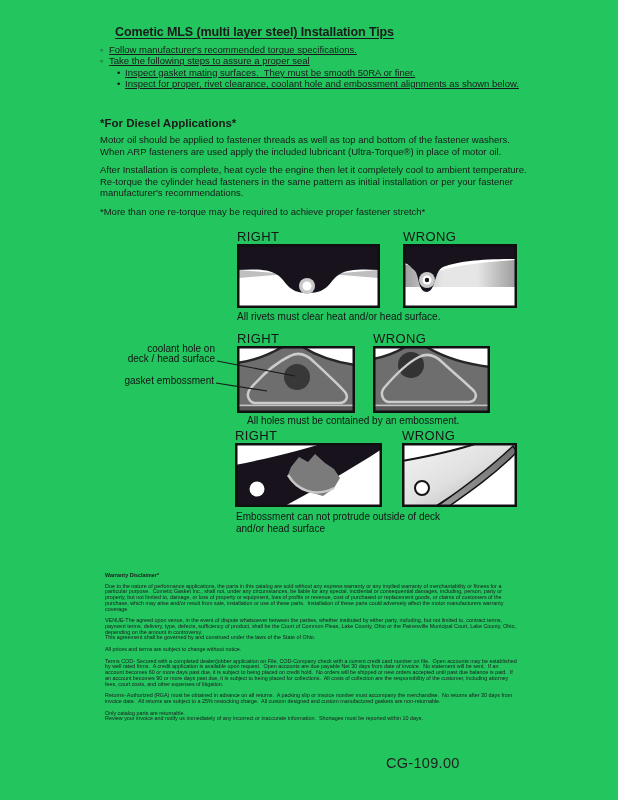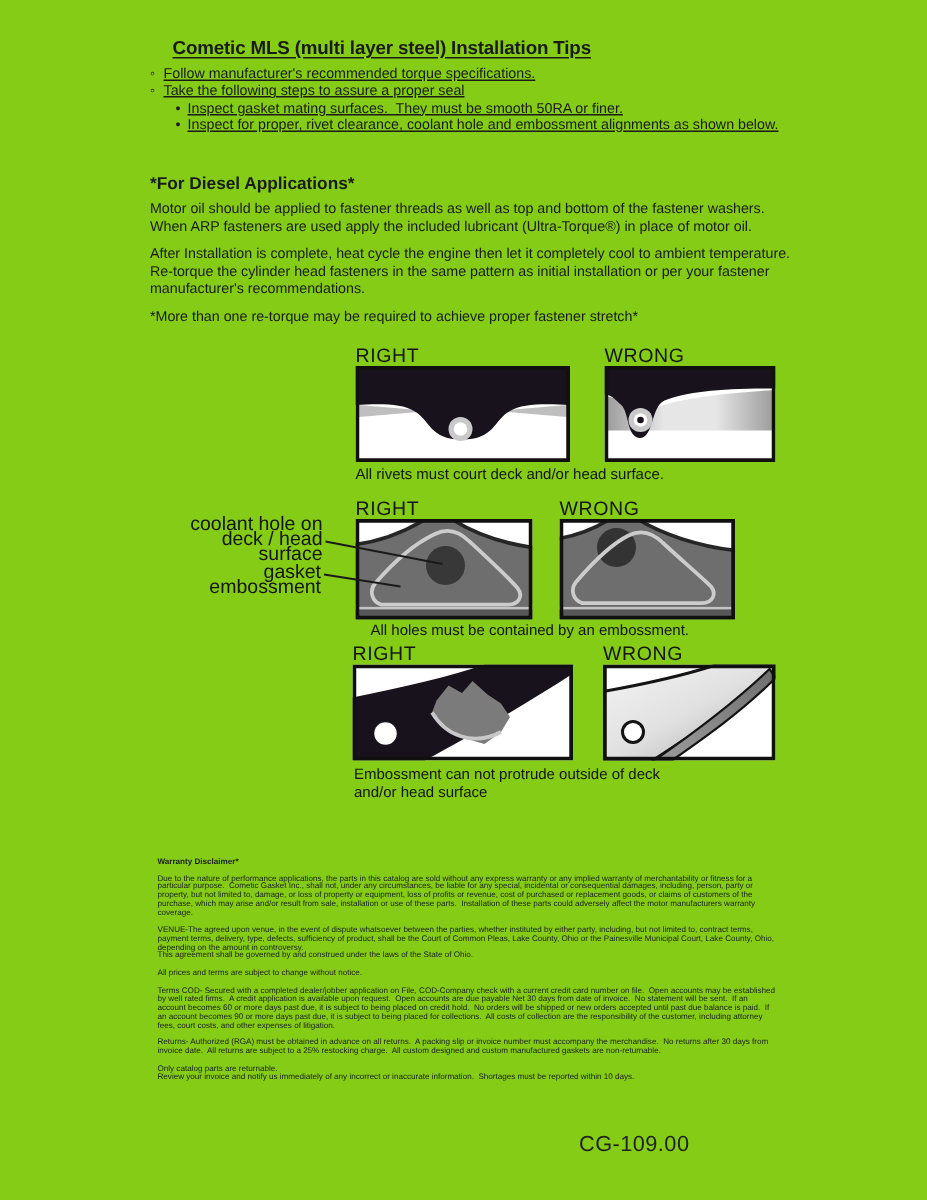--- a/index.html
+++ b/index.html
@@ -1,17 +1,17 @@
 <!DOCTYPE html>
 <html><head>
 <meta charset="utf-8">
 <style>
   html,body{margin:0;padding:0;background:#ffffff;}
   .page{
-    position:relative;width:618px;height:800px;background:#84cc16;
+    position:relative;width:618px;height:800px;background:#22c55e;
     font-family:"Liberation Sans","DejaVu Sans",sans-serif;color:#1a1a1a;overflow:hidden;
   }
   .abs{position:absolute;}
   
   .title{left:115px;top:25px;font-size:12.5px;font-weight:bold;letter-spacing:-0.1px;
          text-decoration:underline;text-underline-offset:2px;white-space:nowrap;}
   .bullets{left:100px;top:44px;width:430px;font-size:9.5px;line-height:11.3px;text-decoration:underline;}
   .b-row{white-space:pre-wrap;}
   .marker{display:inline-block;width:9px;}
   .sub{padding-left:17px;}
@@ -19,21 +19,21 @@
   
   .diesel-head{left:100px;top:117px;font-size:11.5px;font-weight:bold;}
   .para{left:100px;width:432px;font-size:9.5px;line-height:11.6px;white-space:pre-wrap;}
   .p1{top:134px;}
   .p2{top:164px;}
   .pnote{top:206px;}
   
   .fig-label{font-size:13px;letter-spacing:0.4px;color:#161616;text-align:left;}
   .fig-caption{font-size:10px;color:#141414;white-space:nowrap;}
   .fig-box svg{display:block;}
-  .annot{font-size:13px;line-height:10.2px;text-align:right;color:#141414;}
+  .annot{font-size:10px;line-height:10.2px;text-align:right;color:#141414;}
   .overlay{position:absolute;left:0;top:0;pointer-events:none;}
   
   .legal{left:105px;top:573px;width:412px;font-size:5.4px;line-height:5.7px;color:#1c1c1c;}
   .legal p{margin:0 0 6px 0;white-space:pre-wrap;}
   .legal .tight{margin-bottom:0;}
   .legal .head{font-weight:bold;margin-bottom:5px;}
   
   .pagenum{left:386px;top:755px;font-size:14.5px;letter-spacing:0.3px;color:#222;}
 </style>
 </head>
@@ -83,21 +83,21 @@
       <rect width="114" height="64" fill="#ffffff"></rect>
       <path d="M0,20 C12,22 18,27 24,33 C34,25 62,19 114,16 L114,43 L0,43 Z" fill="url(#g1w)"></path>
       <path d="M0,0 H114 V15 C78,15 56,17 40,23 C31,27 33,47 24,48 C14,48 17,29 10,25 C7,22 4,19 0,19 Z" fill="#18121c"></path>
       <circle cx="24" cy="36" r="8" fill="#c9c9c9"></circle>
       <circle cx="24" cy="36" r="4.5" fill="#ffffff"></circle>
       <circle cx="24" cy="36" r="2.2" fill="#18121c"></circle>
       <rect x="1.25" y="1.25" width="111.5" height="61.5" fill="none" stroke="#101010" stroke-width="2.5"></rect>
     </svg>
   </div>
 
-  <div class="abs fig-caption" style="left:237px;top:311px;">All rivets must court deck and/or head surface.</div>
+  <div class="abs fig-caption" style="left:237px;top:311px;">All rivets must clear heat and/or head surface.</div>
 
   <div class="abs fig-label" style="left:237px;top:331px;width:118px;">RIGHT</div>
   <div class="abs fig-label" style="left:373px;top:331px;width:117px;">WRONG</div>
 
   <div class="abs annot" style="left:112px;top:344px;width:103px;">
     <div>coolant hole on</div>
     <div>deck / head surface</div>
   </div>
   <div class="abs annot" style="left:100px;top:376px;width:114px;">gasket embossment</div>
 

